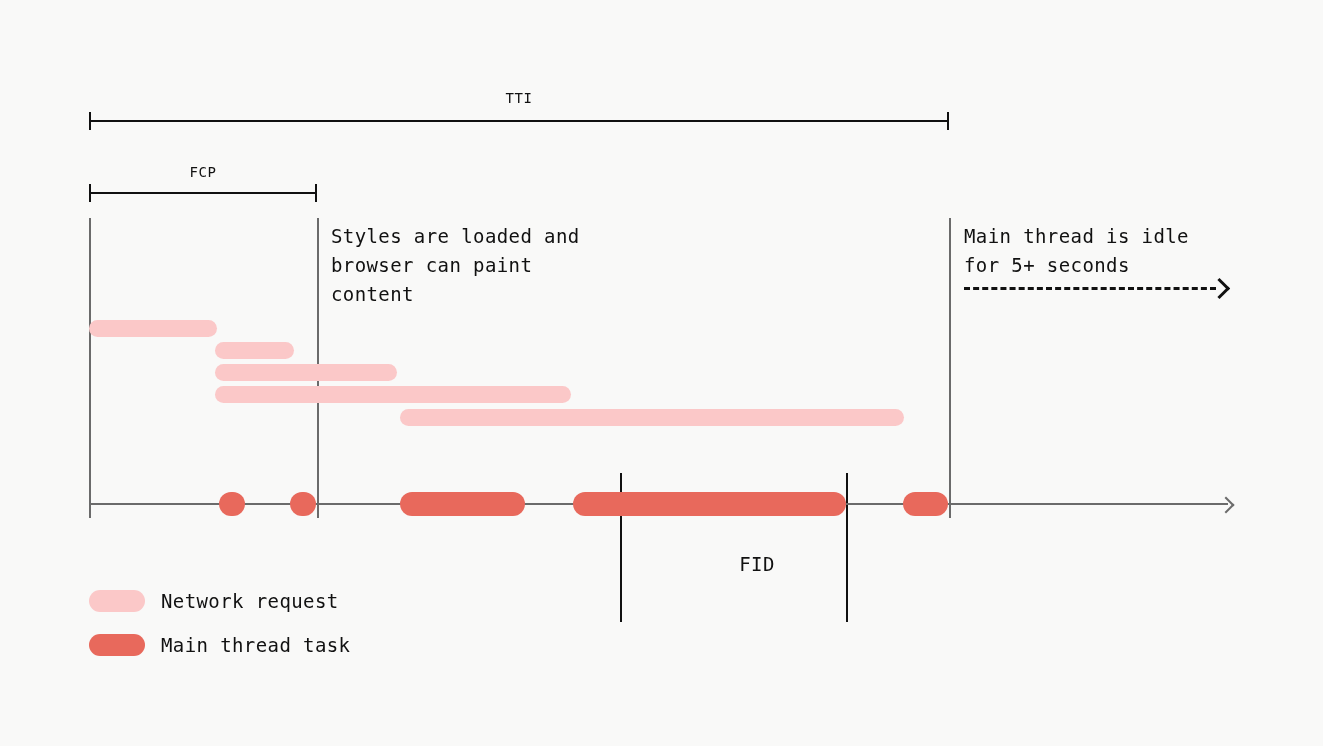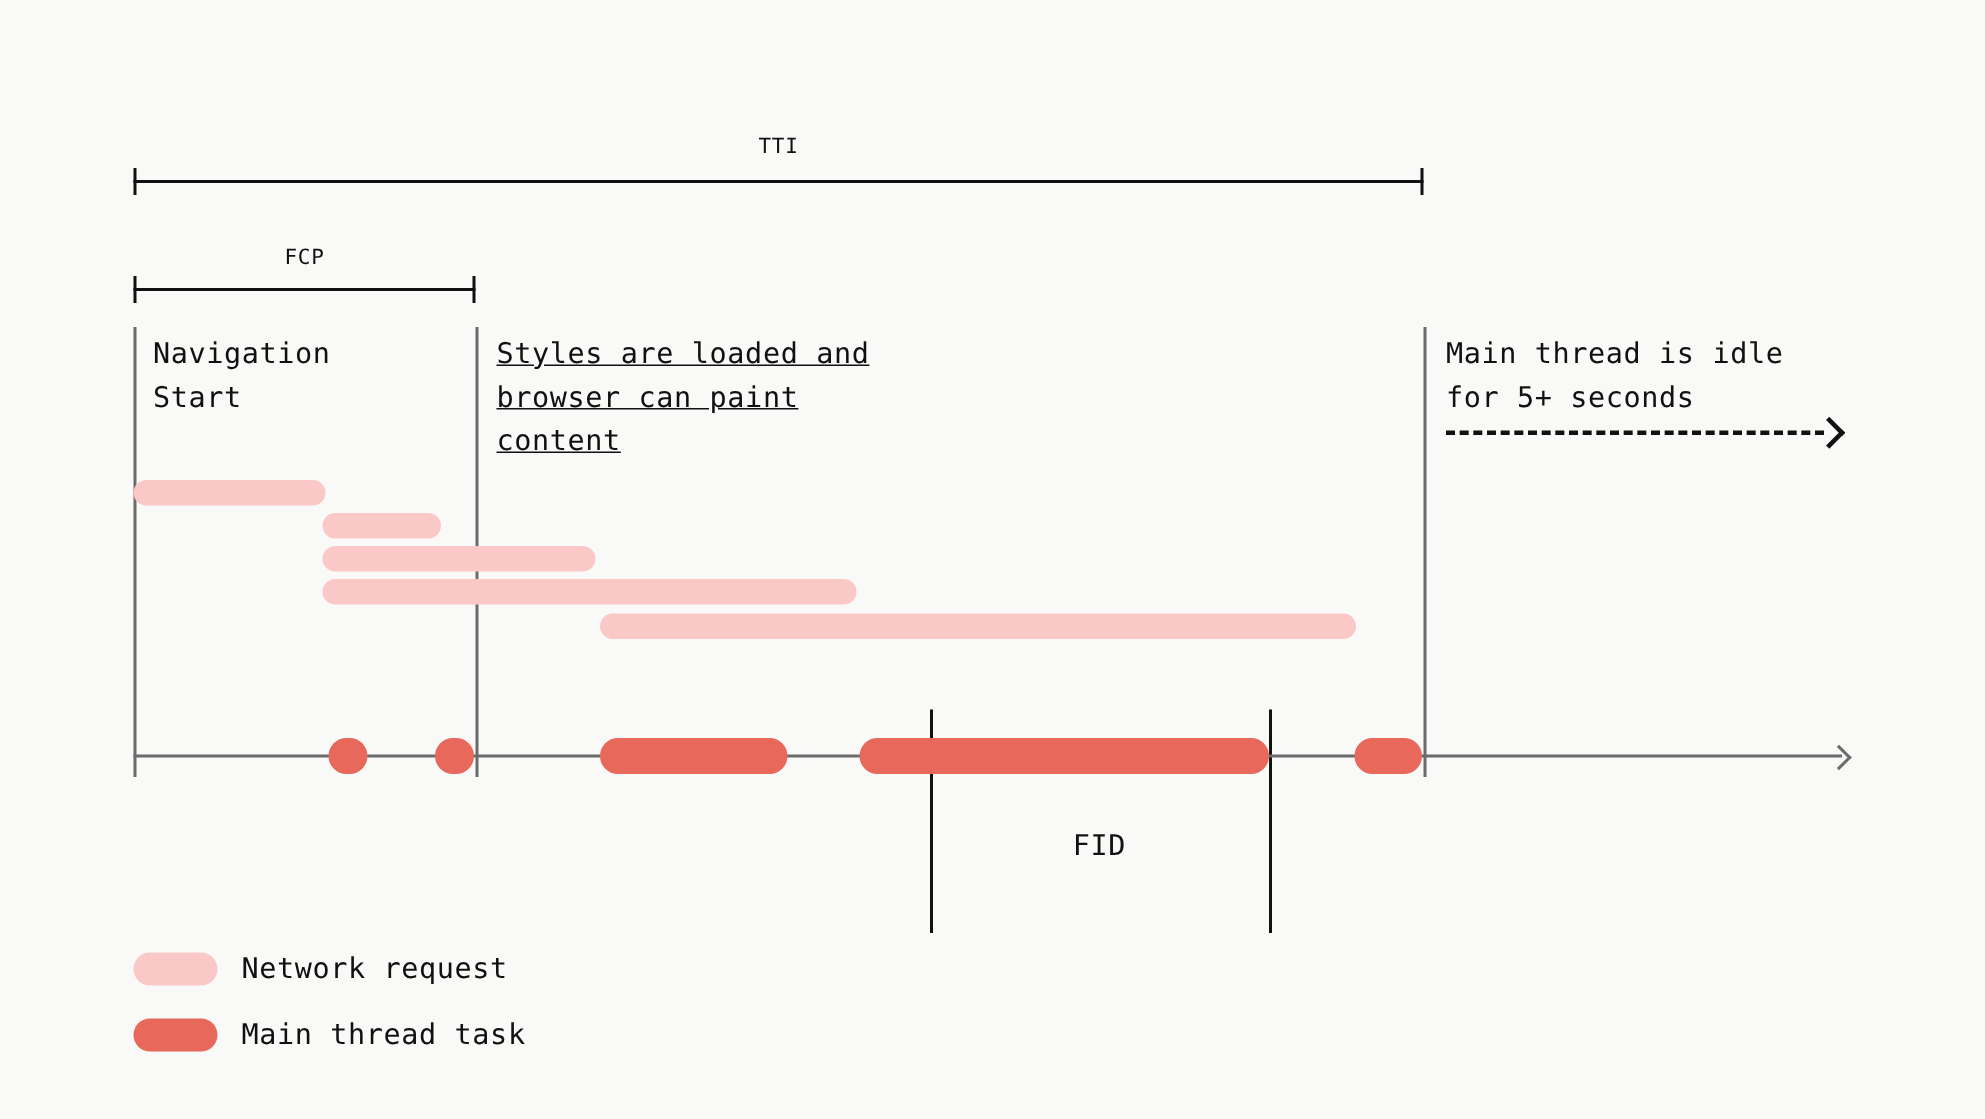--- a/index.html
+++ b/index.html
@@ -106,21 +106,20 @@
     height: 24px;
     border-radius: 12px;
     background: #e8695c;
   }
 
   
   .legend-row {
     position: absolute;
     display: flex;
     align-items: center;
-    margin-top: 45px;
   }
   .legend-swatch {
     width: 56px;
     height: 22px;
     border-radius: 11px;
     flex: 0 0 auto;
   }
   .legend-swatch.net  { background: #fbc8c8; }
   .legend-swatch.task { background: #e8695c; }
   .legend-text {
@@ -143,24 +142,22 @@
 
   <div class="span-label" style="left:89px; top:164px; width:228px;">FCP</div>
   <div class="span-rule" style="left:89px; top:192px; width:228px;"></div>
   <div class="span-cap" style="left:89px; top:184px; height:18px;"></div>
   <div class="span-cap" style="left:315px; top:184px; height:18px;"></div>
 
   <div class="vline" style="left:89px; top:218px; height:300px;"></div>
   <div class="vline" style="left:317px; top:218px; height:300px;"></div>
   <div class="vline" style="left:949px; top:218px; height:300px;"></div>
 
-  <div class="note note-left" style="left:102px; top:222px; width:210px;">Navigation
-Start</div>
 
-  <div class="note note-left" style="left:331px; top:222px; width:300px;text-decoration:underline;">Styles are loaded and
+  <div class="note note-left" style="left:331px; top:222px; width:300px;">Styles are loaded and
 browser can paint
 content</div>
 
   <div class="note note-left" style="left:964px; top:222px; width:280px;">Main thread is idle
 for 5+ seconds</div>
 
   <div class="dash-line" style="left:964px; top:287px; width:252px;"></div>
   <div class="dash-head" style="left:1212px; top:281px;"></div>
 
   <div class="netbar" style="left:89px; top:320px; width:128px;"></div>
@@ -175,21 +172,21 @@
   <div class="axis" style="left:89px; top:503px; width:1139px;"></div>
   <div class="axis-head" style="left:1220px; top:499px;"></div>
 
   <div class="taskbar" style="left:219px; top:492px; width:26px;"></div>
   <div class="taskbar" style="left:290px; top:492px; width:26px;"></div>
   <div class="taskbar" style="left:400px; top:492px; width:125px;"></div>
   <div class="taskbar" style="left:573px; top:492px; width:273px;"></div>
   <div class="taskbar" style="left:903px; top:492px; width:45px;"></div>
 
 
-  <div class="note note-center" style="left:620px; top:550px; width:226px;">FID</div>
+  <div class="note note-center" style="left:644px; top:550px; width:226px;">FID</div>
 
 
   <div class="legend-row" style="left:89px; top:590px;">
     <span class="legend-swatch net"></span>
     <span class="legend-text">Network request</span>
   </div>
 
   <div class="legend-row" style="left:89px; top:634px;">
     <span class="legend-swatch task"></span>
     <span class="legend-text">Main thread task</span>

